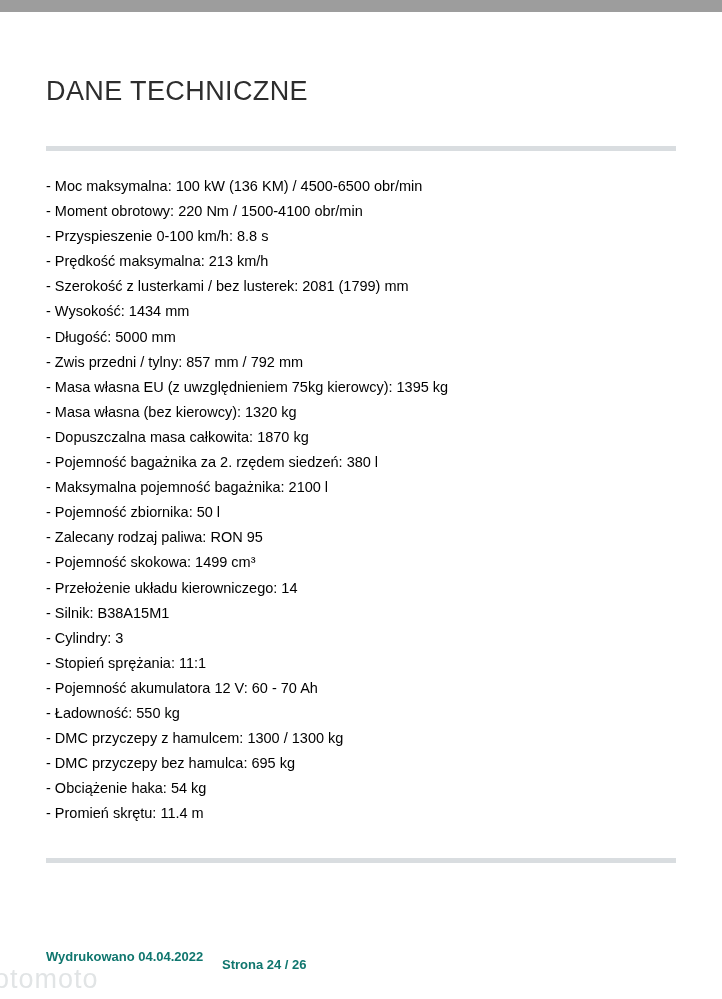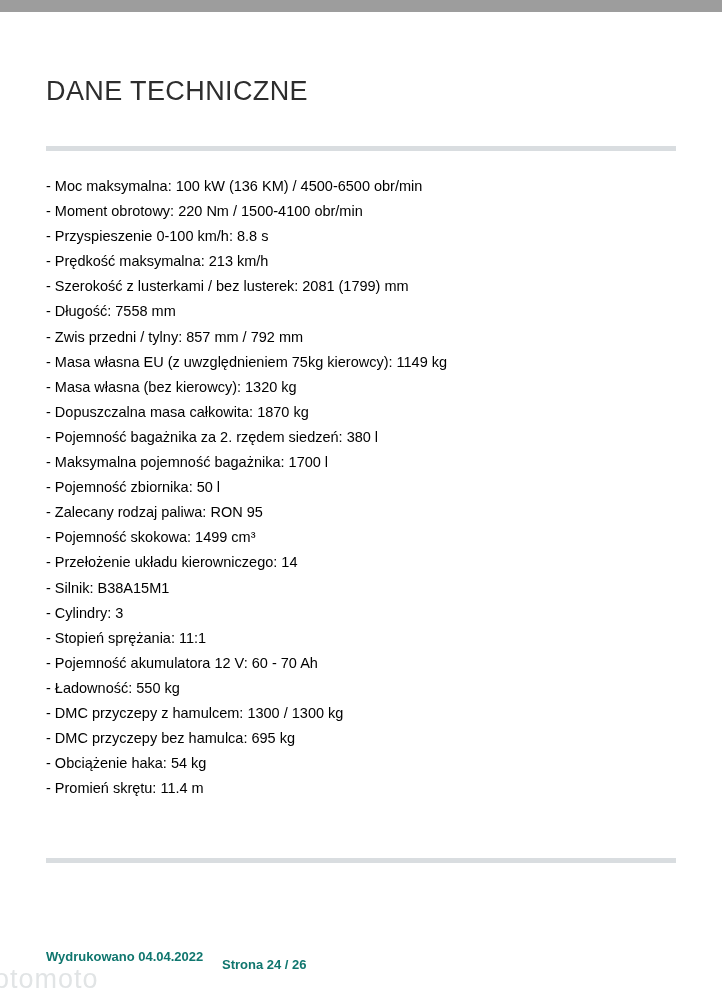--- a/index.html
+++ b/index.html
@@ -88,27 +88,28 @@
   <h1 class="title">DANE TECHNICZNE</h1>
 
   <div class="divider divider-top"></div>
 
   <ul class="spec-list">
     <li class="spec">- Moc maksymalna: 100 kW (136 KM) / 4500-6500 obr/min</li>
     <li class="spec">- Moment obrotowy: 220 Nm / 1500-4100 obr/min</li>
     <li class="spec">- Przyspieszenie 0-100 km/h: 8.8 s</li>
     <li class="spec">- Prędkość maksymalna: 213 km/h</li>
     <li class="spec">- Szerokość z lusterkami / bez lusterek: 2081 (1799) mm</li>
-    <li class="spec">- Długość: 7558 mm</li>
+    <li class="spec">- Wysokość: 1434 mm</li>
+    <li class="spec">- Długość: 5000 mm</li>
     <li class="spec">- Zwis przedni / tylny: 857 mm / 792 mm</li>
-    <li class="spec">- Masa własna EU (z uwzględnieniem 75kg kierowcy): 1149 kg</li>
+    <li class="spec">- Masa własna EU (z uwzględnieniem 75kg kierowcy): 1395 kg</li>
     <li class="spec">- Masa własna (bez kierowcy): 1320 kg</li>
     <li class="spec">- Dopuszczalna masa całkowita: 1870 kg</li>
     <li class="spec">- Pojemność bagażnika za 2. rzędem siedzeń: 380 l</li>
-    <li class="spec">- Maksymalna pojemność bagażnika: 1700 l</li>
+    <li class="spec">- Maksymalna pojemność bagażnika: 2100 l</li>
     <li class="spec">- Pojemność zbiornika: 50 l</li>
     <li class="spec">- Zalecany rodzaj paliwa: RON 95</li>
     <li class="spec">- Pojemność skokowa: 1499 cm³</li>
     <li class="spec">- Przełożenie układu kierowniczego: 14</li>
     <li class="spec">- Silnik: B38A15M1</li>
     <li class="spec">- Cylindry: 3</li>
     <li class="spec">- Stopień sprężania: 11:1</li>
     <li class="spec">- Pojemność akumulatora 12 V: 60 - 70 Ah</li>
     <li class="spec">- Ładowność: 550 kg</li>
     <li class="spec">- DMC przyczepy z hamulcem: 1300 / 1300 kg</li>

